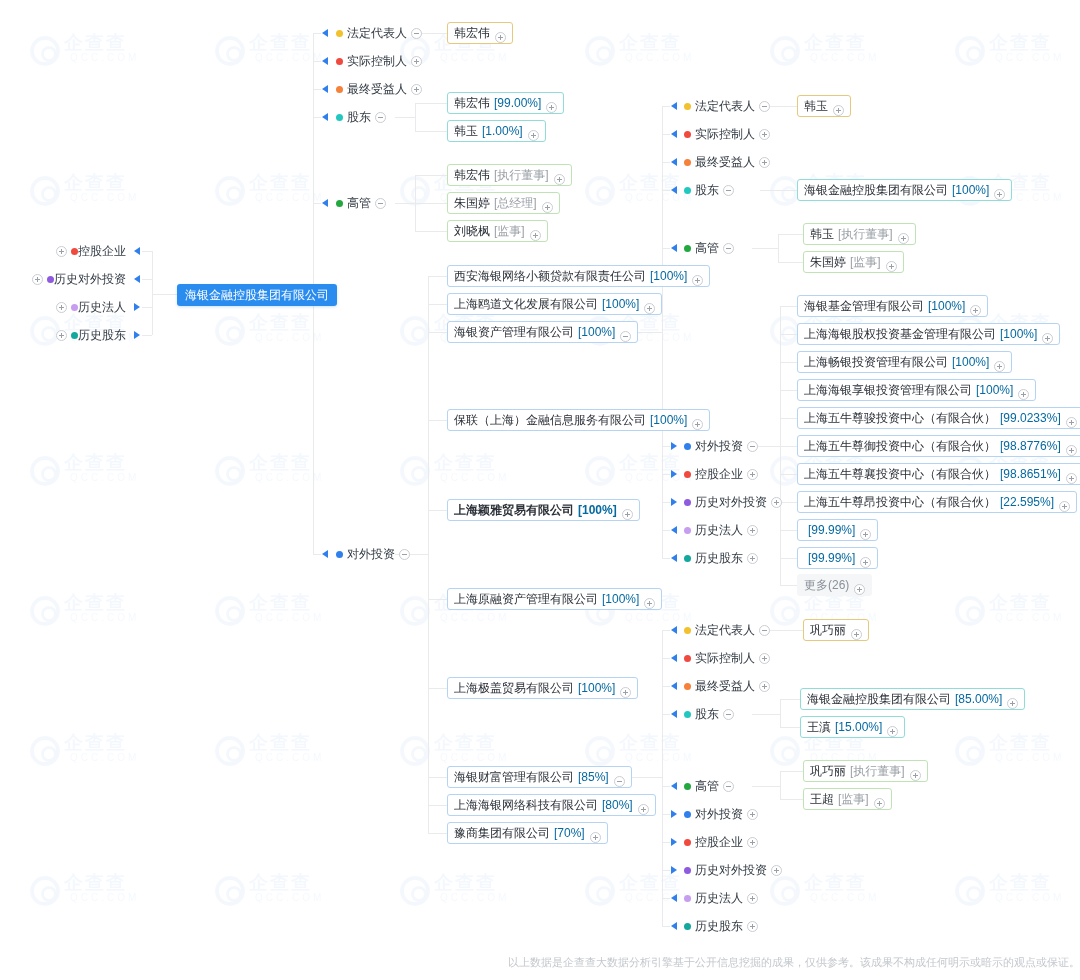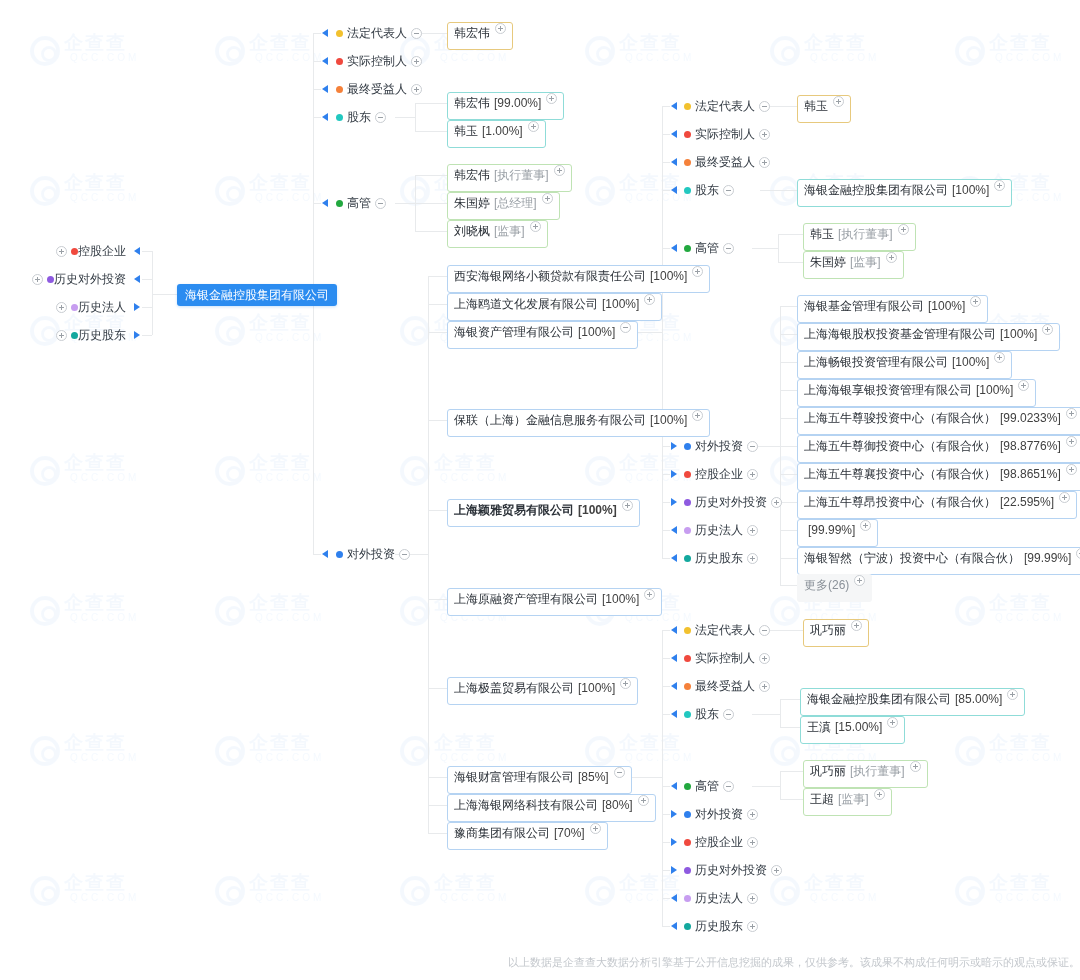--- a/index.html
+++ b/index.html
@@ -125,32 +125,32 @@
     position: absolute;
     left: 4px; top: 2px;
     width: 1px; height: 5px;
     background: #9aa0a6;
   }
 
   
   .leaf {
     position: absolute;
     display: inline-flex;
-    align-items: flex-start;
-    height: 28px;
+    align-items: flex-end;
+    height: 22px;
     padding: 0 6px;
     border: 1px solid #c9cdd2;
     border-radius: 3px;
     background: #ffffff;
     font-size: 12px;
     color: #2b3138;
     white-space: nowrap;
     line-height: 20px;
   }
-  .leaf .pct { margin-left: 4px; color: #404040; }
+  .leaf .pct { margin-left: 4px; color: #0369a1; }
   .leaf .role { margin-left: 4px; color: #9aa0a6; }
   .leaf .exp {
     width: 11px; height: 11px;
     border: 1px solid #c9cdd2;
     border-radius: 50%;
     position: relative;
     margin-left: 5px;
     flex: none;
     background: #fff;
   }
@@ -765,21 +765,20 @@
       <div class="leaf invest" style="left: 797px; top: 491px;">
         <span>上海五牛尊昂投资中心（有限合伙）</span>
         <span class="pct">[22.595%]</span>
         <span class="exp plus"></span>
       </div>
       <div class="leaf invest" style="left: 797px; top: 519px;">
         <span class="pct">[99.99%]</span>
         <span class="exp plus"></span>
       </div>
       <div class="leaf invest" style="left: 797px; top: 547px;">
-        <span>海银智然（宁波）投资中心（有限合伙）</span>
         <span class="pct">[99.99%]</span>
         <span class="exp plus"></span>
       </div>
       <div class="leaf more" style="left: 797px; top: 574px;">
         <span>更多(26)</span>
         <span class="exp plus"></span>
       </div>
       <div class="cat" style="left: 684px; top: 622px;">
         <span class="dot" style="background: rgb(242, 193, 46);"></span>
         <span class="lbl">法定代表人</span>

